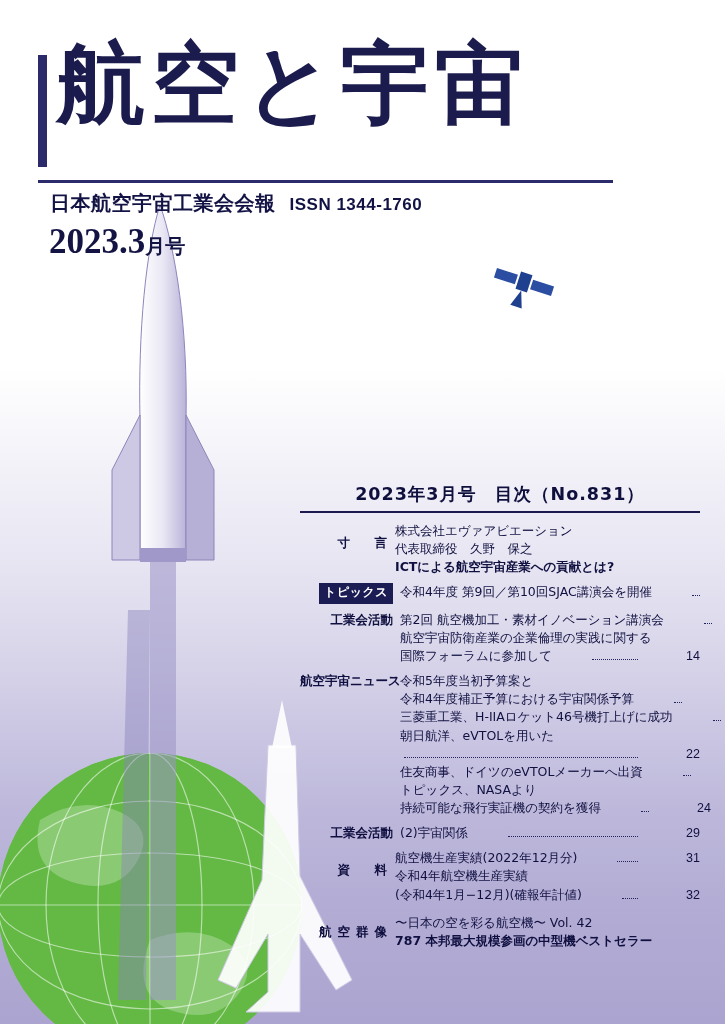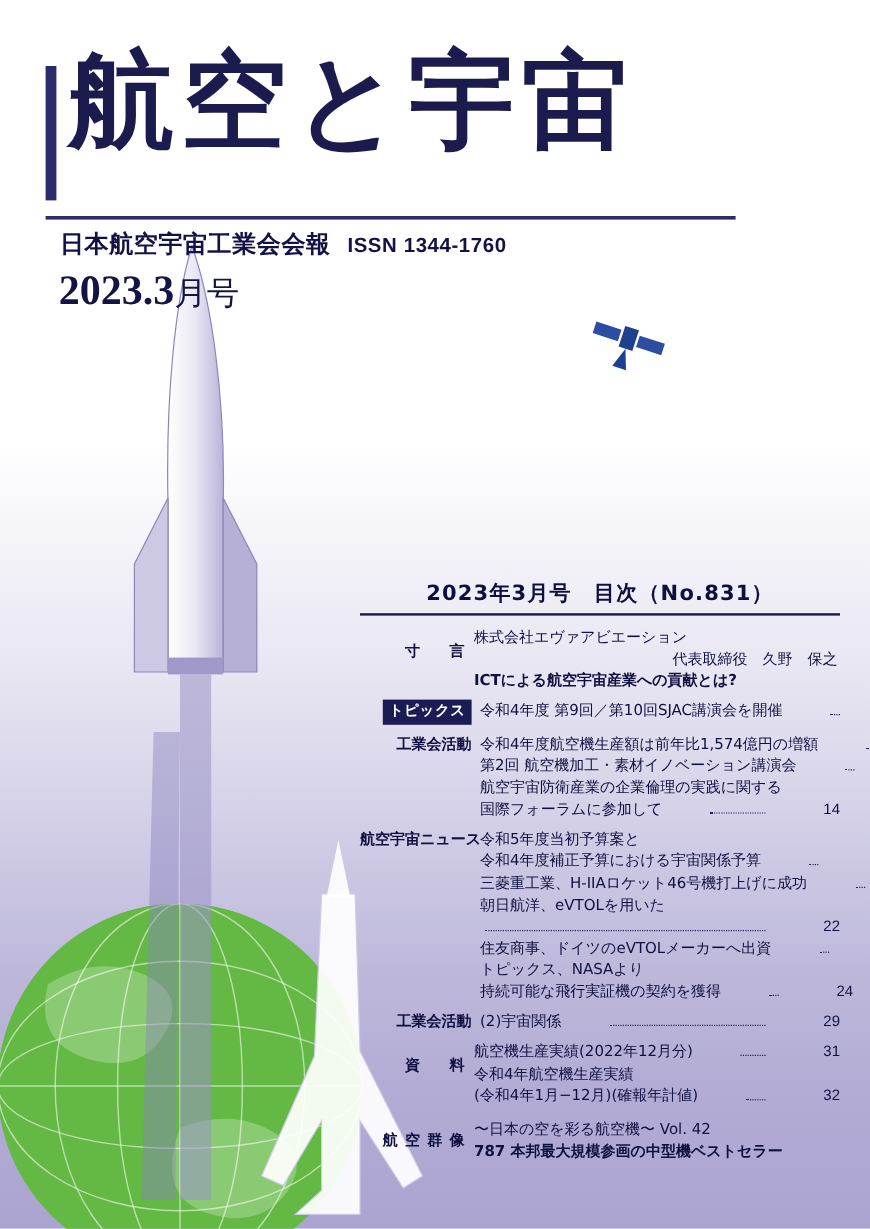--- a/index.html
+++ b/index.html
@@ -88,22 +88,22 @@
     top: 222px;
     font-family: "Liberation Serif", serif;
     font-weight: bold;
     font-size: 35px;
     color: #141444;
     letter-spacing: 0px;
     white-space: nowrap;
   }
   .issue-date .mo {
     font-family: "DejaVu Sans", sans-serif;
-    font-size: 27px;
-    font-weight: normal;
+    font-size: 20px;
+    font-weight: bold;
   }
 
   
   .art {
     position: absolute;
     left: 0; top: 0;
     width: 725px;
     height: 1024px;
     pointer-events: none;
   }
@@ -191,21 +191,20 @@
   }
   .pg {
     flex: 0 0 auto;
     width: 22px;
     text-align: right;
     font-family: "Liberation Sans", sans-serif;
     font-size: 12.5px;
   }
   .plain { white-space: nowrap; }
   .author-line {
-    text-align: right;
     font-family: "DejaVu Sans", sans-serif;
     font-size: 12.5px;
     padding-right: 2px;
   }
   .bold { font-weight: bold; }
   .rowgap { height: 5px; }
   .last-block {
     margin-top: 3px;
   }
 </style>
@@ -310,25 +309,20 @@
               <span class="dots"></span>
               <span class="pg">1</span>
             </div>
           </div>
         </div>
         <div class="rowgap"></div>
         <div class="row">
           <div class="cat">工業会活動</div>
           <div class="entry">
             <div class="line">
-              <span class="txt">令和4年度航空機生産額は前年比1,574億円の増額</span>
-              <span class="dots"></span>
-              <span class="pg">4</span>
-            </div>
-            <div class="line">
               <span class="txt">第2回 航空機加工・素材イノベーション講演会</span>
               <span class="dots"></span>
               <span class="pg">6</span>
             </div>
             <div class="plain">航空宇宙防衛産業の企業倫理の実践に関する</div>
             <div class="line">
               <span class="txt">国際フォーラムに参加して</span>
               <span class="dots"></span>
               <span class="pg">14</span>
             </div>

